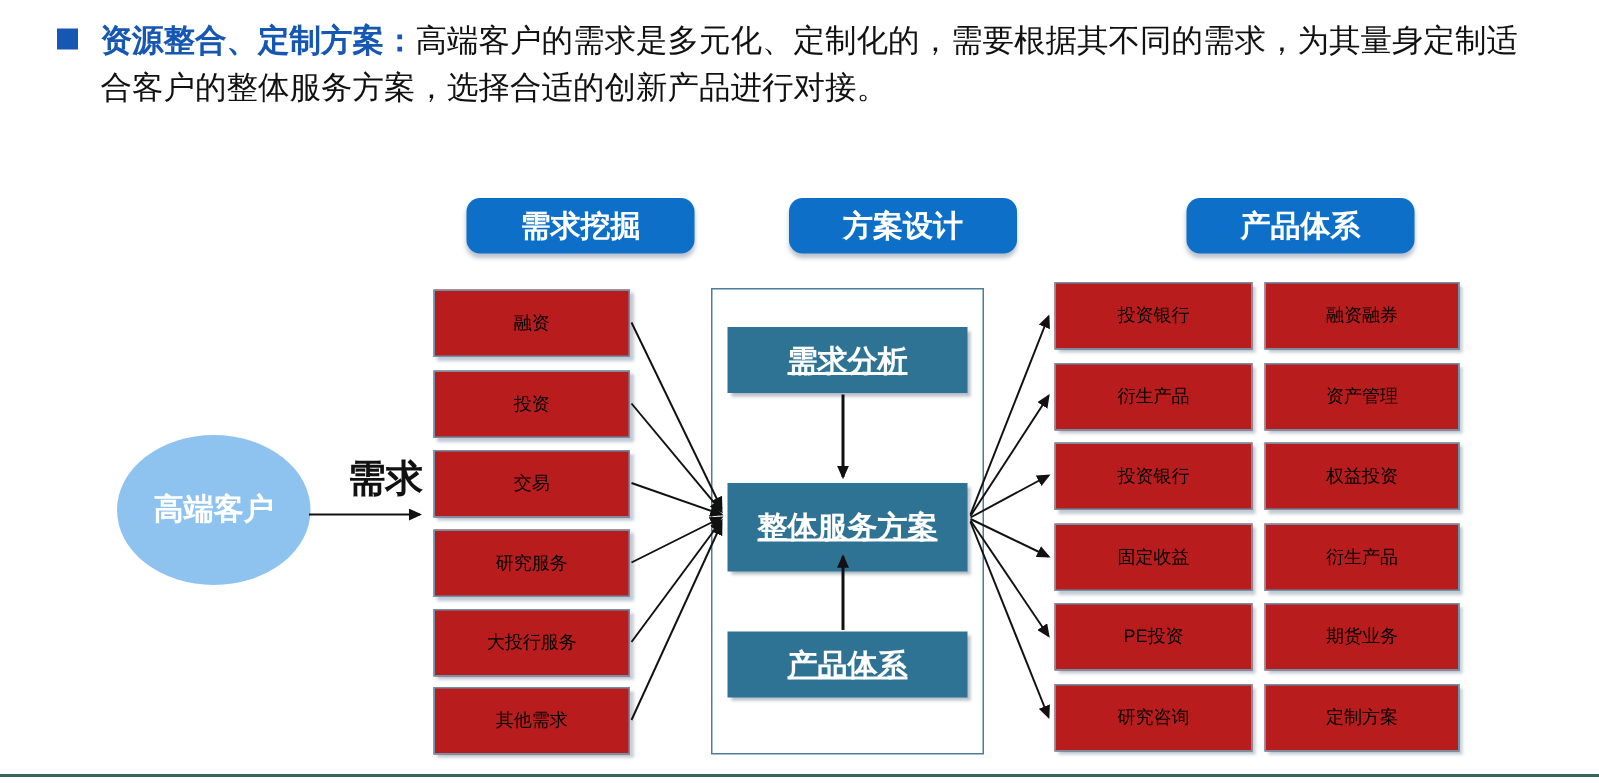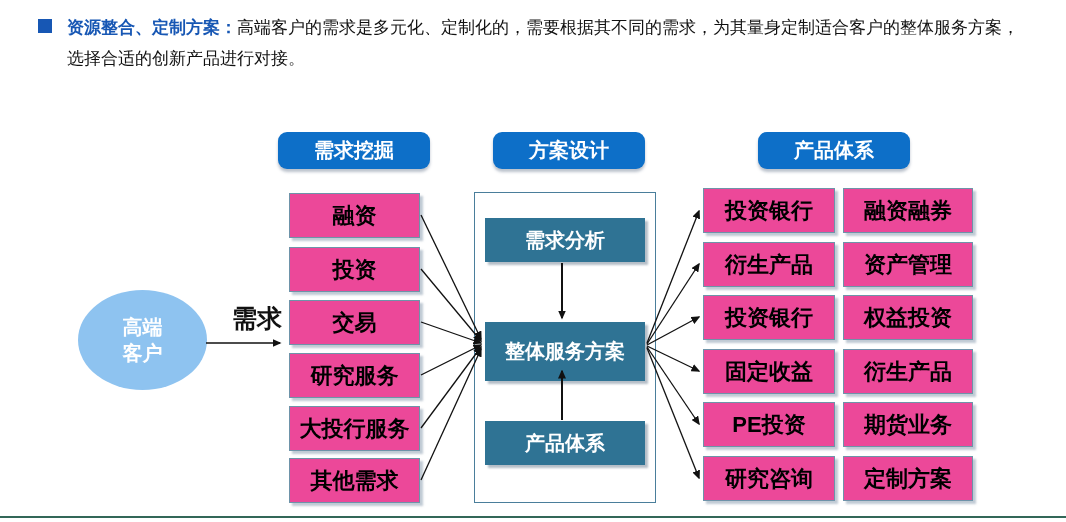--- a/index.html
+++ b/index.html
@@ -4,58 +4,60 @@
 <style>
   html,body{margin:0;padding:0;}
   body{
     width:1066px;height:522px;position:relative;overflow:hidden;
     background:#ffffff;
     font-family:"Liberation Sans","DejaVu Sans",sans-serif;
   }
   
   .hdr{position:absolute;left:38px;top:12px;width:990px;display:flex;align-items:flex-start;}
   .bullet{width:14px;height:14px;background:#1757b4;margin-top:7px;flex:0 0 auto;}
-  .hdr p{margin:0 0 0 15px;font-size:17px;line-height:31px;color:#111;}
+  .hdr p{margin:0 0 0 15px;font-size:21px;line-height:31px;color:#111;}
   .hdr .hl{color:#1757b4;font-weight:700;}
   
   .stage-btn{
     position:absolute;top:132px;height:37px;width:152px;
     background:#0d6fc8;border-radius:9px;
     color:#fff;font-weight:700;font-size:20px;
     display:flex;align-items:center;justify-content:center;
     box-shadow:0 3px 3px rgba(60,80,110,.35);
+    margin-left:33px;
   }
   
   .wbox{
-    position:absolute;background:#ec4899;
+    position:absolute;background:#b91c1c;
     border:1.6px solid #6e93a9;
     box-shadow:2.5px 2.5px 2px rgba(130,150,170,.5);
     display:flex;align-items:center;justify-content:center;
-    font-weight:700;font-size:22px;color:#000;
+    font-weight:400;font-size:12px;color:#000;
     box-sizing:border-box;
   }
   .lcol{left:289px;width:131px;height:45px;}
   .rcol1{left:703px;width:132px;height:45px;}
   .rcol2{left:843px;width:130px;height:45px;}
   
   .container-box{
     position:absolute;left:474px;top:192px;width:182px;height:311px;
     background:#fff;border:1.8px solid #4a7e9b;box-sizing:border-box;
   }
   .tbox{
     position:absolute;left:485px;width:160px;height:44px;
     background:#2f7394;color:#fff;font-weight:700;font-size:20px;
     display:flex;align-items:center;justify-content:center;
     box-shadow:2.5px 2.5px 2px rgba(90,110,130,.45);
+    text-decoration:underline;
   }
   
   .ellipse{
     position:absolute;left:78px;top:290px;width:129px;height:100px;
     background:#8ec3f0;border-radius:50%;
-    display:flex;flex-direction:column;align-items:center;justify-content:center;
+    display:flex;align-items:center;justify-content:center;
     color:#fff;font-weight:700;font-size:20px;line-height:26px;
   }
   .demand-label{
     position:absolute;left:208px;top:302px;width:74px;text-align:right;
     font-size:25px;font-weight:700;color:#111;
   }
   
   .arrows{position:absolute;left:0;top:0;width:1066px;height:522px;pointer-events:none;}
   
   .footer-line{position:absolute;left:0;top:516px;width:1066px;height:2px;background:#336758;}

